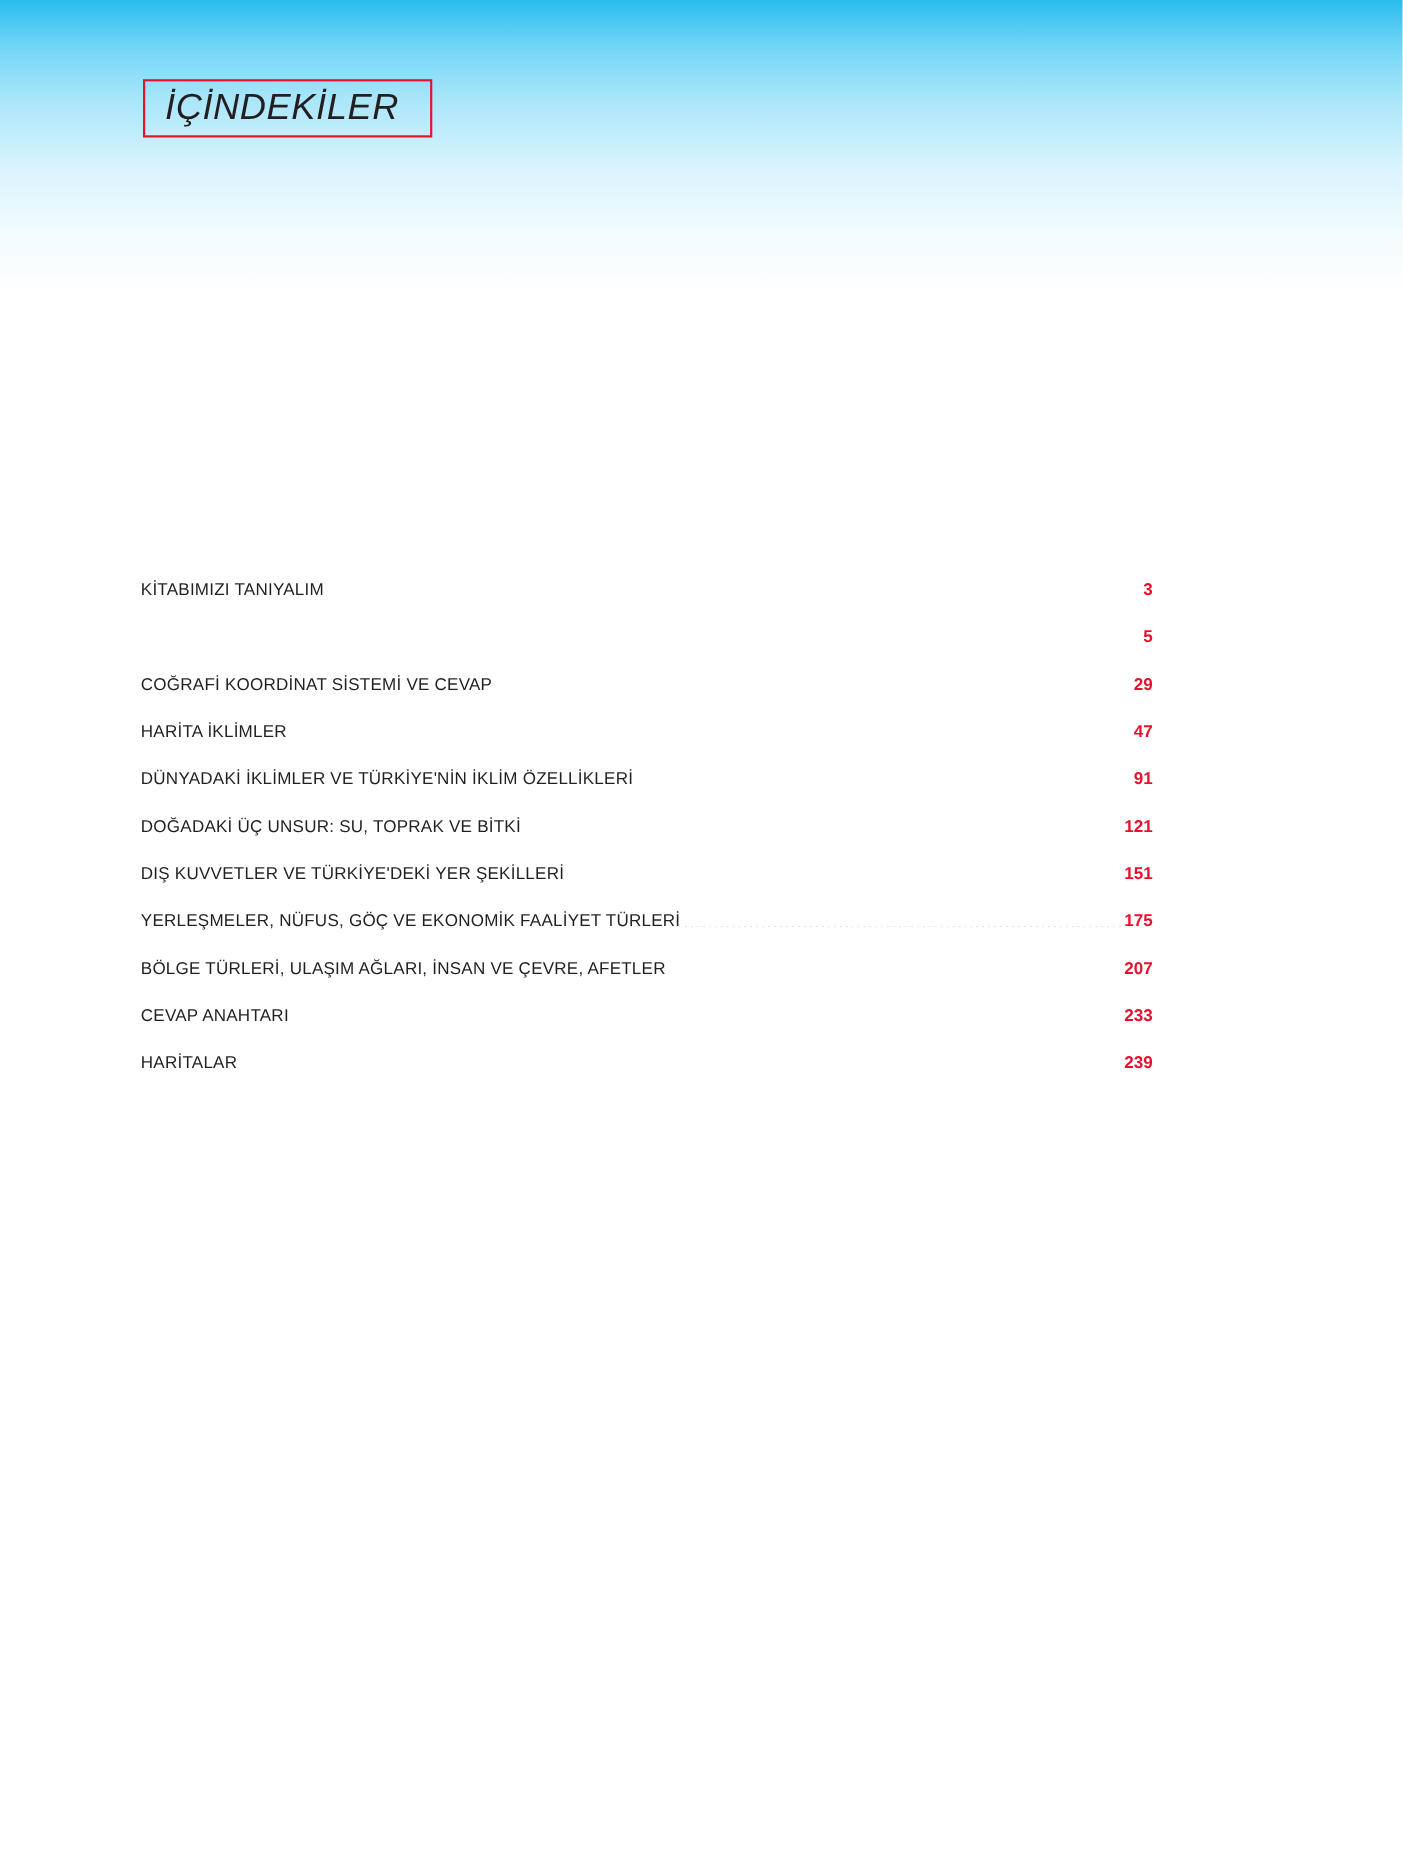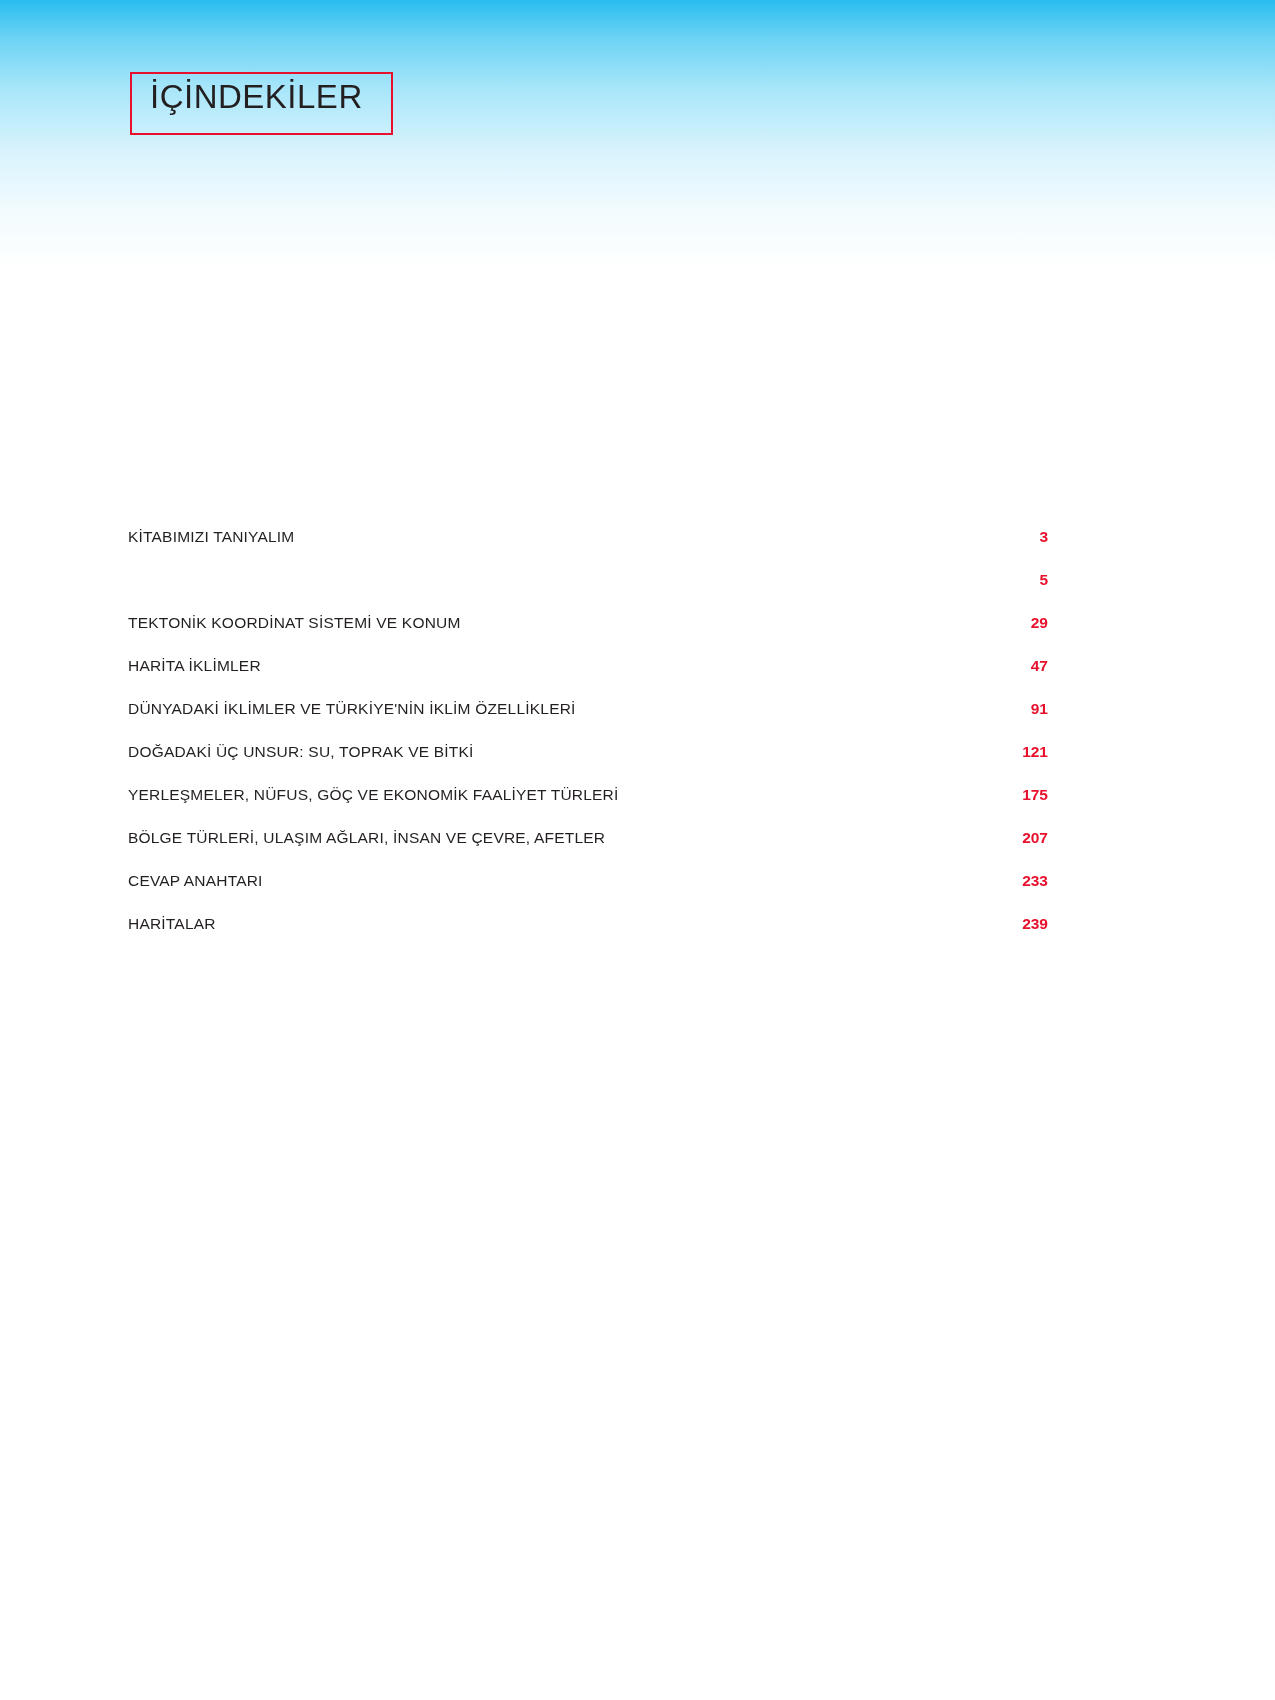--- a/index.html
+++ b/index.html
@@ -24,22 +24,23 @@
         #d8f3fd 150px,
         #f2fbfe 210px,
         #ffffff 270px,
         #ffffff 100%);
   }
   .title-box {
     position: absolute;
     left: 130px;
     top: 72px;
     border: 2px solid #e8112d;
-    padding: 6px 28px 20px 18px;
+    padding: 6px 28px 10px 18px;
     background: transparent;
+    font-style: italic;
   }
   .title-box .title-text {
     font-size: 33px;
     letter-spacing: 0.5px;
     color: #231f20;
     font-weight: 400;
     line-height: 1;
     white-space: nowrap;
   }
   .toc {
@@ -104,21 +105,21 @@
       <span class="toc-leader"></span>
       <span class="toc-page">3</span>
     </div>
 
     <div class="toc-row">
       <span class="toc-leader"></span>
       <span class="toc-page">5</span>
     </div>
 
     <div class="toc-row">
-      <span class="toc-label">TEKTONİK KOORDİNAT SİSTEMİ VE KONUM</span>
+      <span class="toc-label">COĞRAFİ KOORDİNAT SİSTEMİ VE CEVAP</span>
       <span class="toc-leader"></span>
       <span class="toc-page">29</span>
     </div>
 
     <div class="toc-row">
       <span class="toc-label">HARİTA İKLİMLER</span>
       <span class="toc-leader"></span>
       <span class="toc-page">47</span>
     </div>
 
@@ -129,20 +130,25 @@
       <span class="toc-page">91</span>
     </div>
 
     <div class="toc-row">
       <span class="toc-label">DOĞADAKİ ÜÇ UNSUR: SU, TOPRAK VE BİTKİ</span>
       <span class="toc-leader"></span>
       <span class="toc-page">121</span>
     </div>
 
 
+    <div class="toc-row">
+      <span class="toc-label">DIŞ KUVVETLER VE TÜRKİYE'DEKİ YER ŞEKİLLERİ</span>
+      <span class="toc-leader"></span>
+      <span class="toc-page">151</span>
+    </div>
 
     <div class="toc-row">
       <span class="toc-label">YERLEŞMELER, NÜFUS, GÖÇ VE EKONOMİK FAALİYET TÜRLERİ</span>
       <span class="toc-leader"></span>
       <span class="toc-page">175</span>
     </div>
 
     <div class="toc-row">
       <span class="toc-label">BÖLGE TÜRLERİ, ULAŞIM AĞLARI, İNSAN VE ÇEVRE, AFETLER</span>
       <span class="toc-leader"></span>

